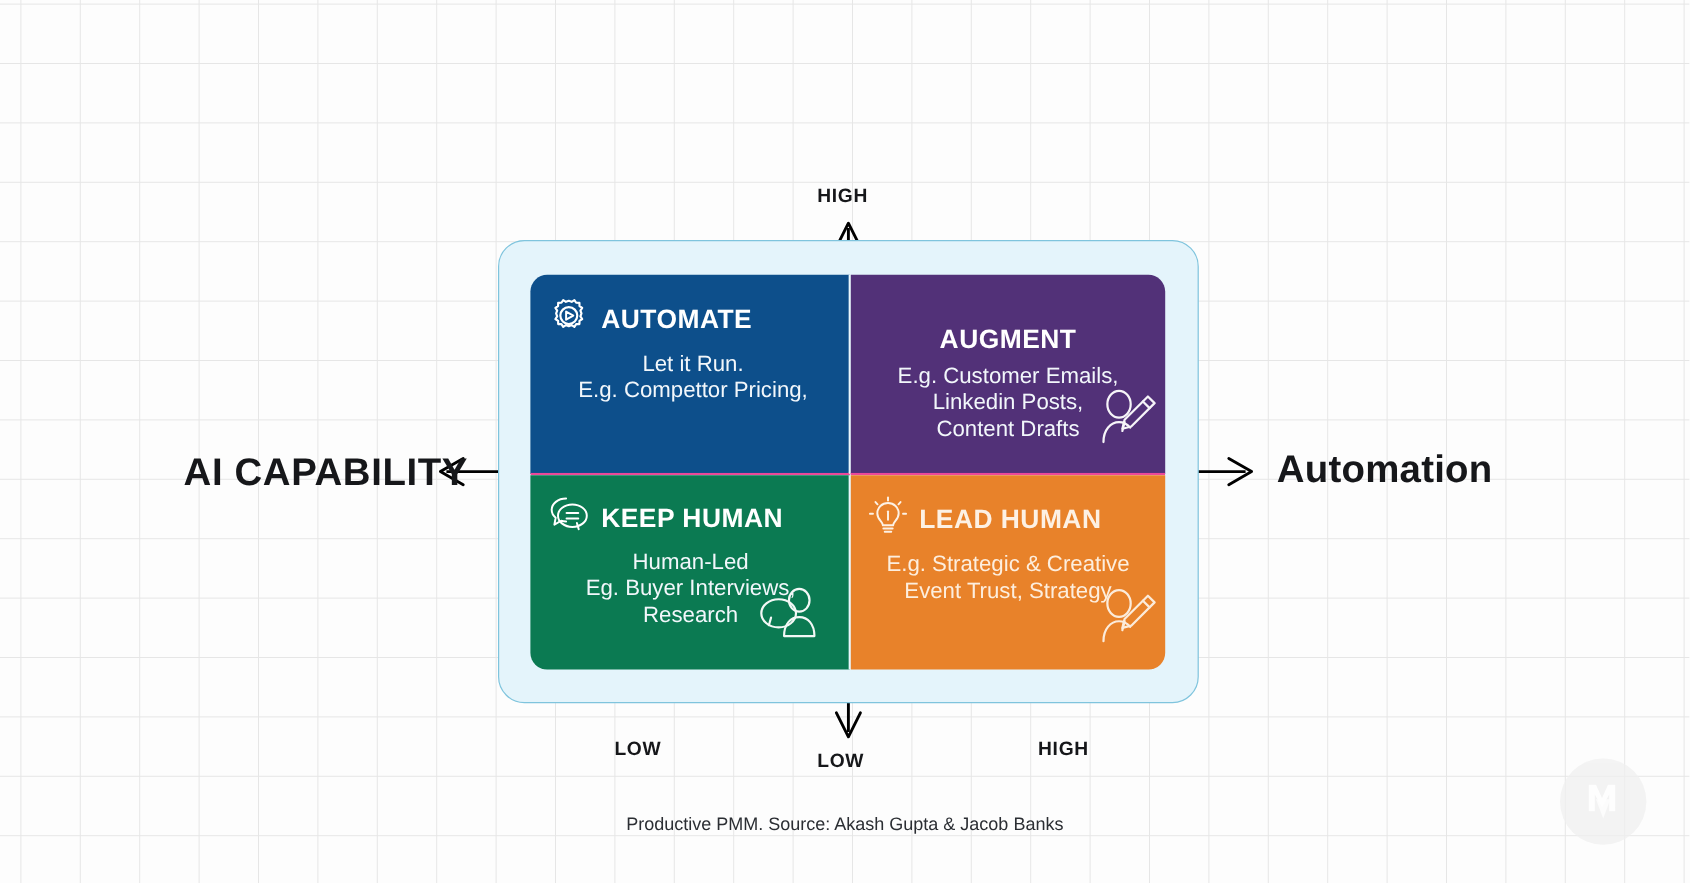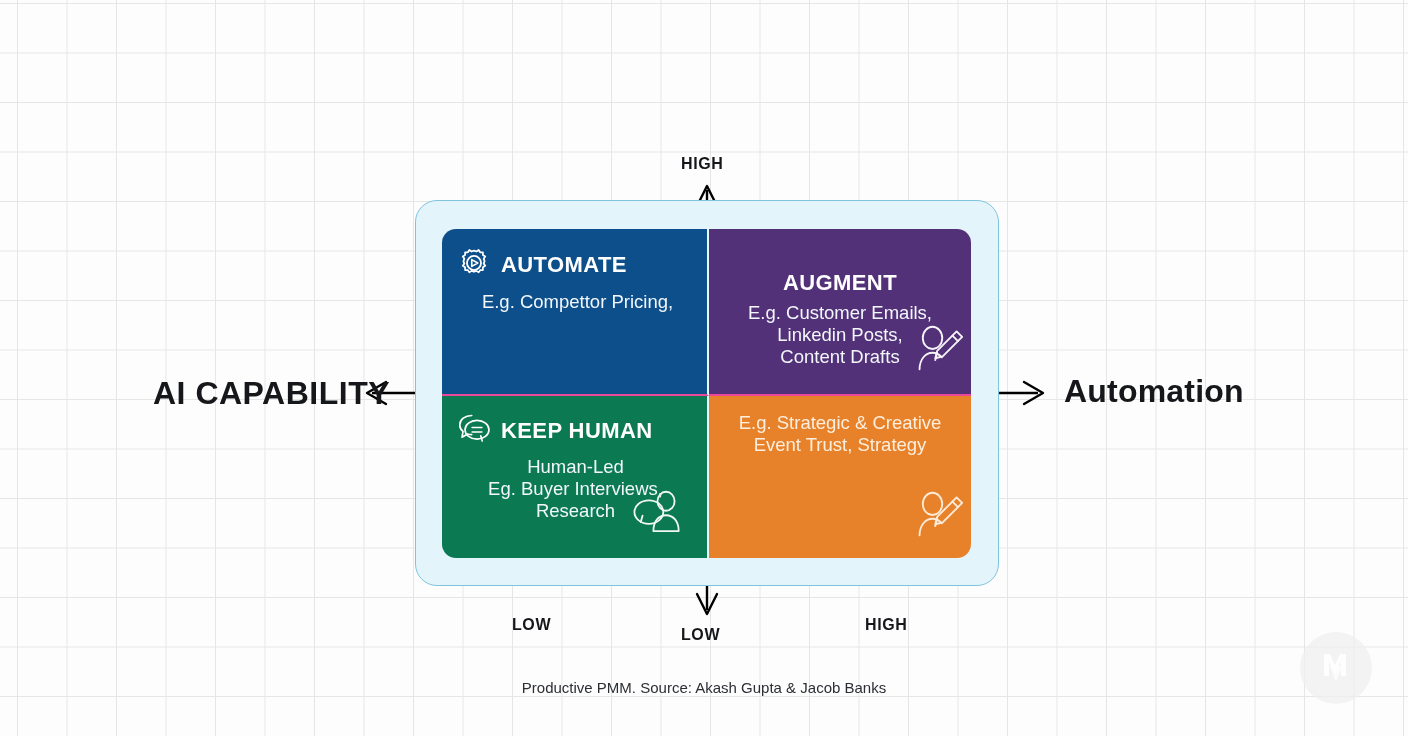--- a/index.html
+++ b/index.html
@@ -147,20 +147,21 @@
       <span>
         <svg width="36" height="36" viewBox="0 0 48 48" fill="none" stroke="#ffffff" stroke-width="2.4" stroke-linejoin="round">
           <path d="M24 7.5 l3.2 1.2 3-2 2 3 3.6 .1 .1 3.6 3 2 -2 3 1.2 3.2 -1.2 3.2 2 3 -3 2 -.1 3.6 -3.6 .1 -2 3 -3 -2 -3.2 1.2 -3.2 -1.2 -3 2 -2 -3 -3.6 -.1 -.1 -3.6 -3 -2 2 -3 -1.2 -3.2 1.2 -3.2 -2 -3 3 -2 .1 -3.6 3.6 -.1 2 -3 3 2z"></path>
           <circle cx="24" cy="24" r="9.4" stroke-width="2.4"></circle>
           <path d="M21 19.5 l8 4.5 -8 4.5z" stroke-width="2.2" stroke-linecap="round"></path>
         </svg>
       </span>
       <span class="quad-title">AUTOMATE</span>
     </div>
     <div class="quad-body">
+      <span class="ln">Let it Run.</span>
       <span class="ln">E.g. Compettor Pricing,</span>
     </div>
   </div>
 
   <div class="quad tr">
     <div class="quad-head">
       <span class="quad-title">AUGMENT</span>
     </div>
     <div class="quad-body">
       <span class="ln">E.g. Customer Emails,</span>
@@ -200,20 +201,36 @@
       <svg width="56" height="46" viewBox="0 0 62 50" fill="none" stroke="#ffffff" stroke-width="2" stroke-linecap="round" stroke-linejoin="round">
         <ellipse cx="41" cy="12" rx="9.5" ry="10.5"></ellipse>
         <path d="M27 45 c0 -11 6 -17.5 14 -17.5 c8 0 14 6.5 14 17.5z"></path>
         <ellipse cx="22" cy="24" rx="16" ry="13"></ellipse>
         <path d="M13 35 l2 -7"></path>
       </svg>
     </span>
   </div>
 
   <div class="quad br">
+    <div class="quad-head">
+      <span>
+        <svg width="34" height="36" viewBox="0 0 44 46" fill="none" stroke="#fdf1e4" stroke-width="2.1" stroke-linecap="round" stroke-linejoin="round">
+          <path d="M22 9 C15.5 9 10.5 14 10.5 20.2 C10.5 24.2 12.6 26.6 14.4 28.8 C15.6 30.3 16.3 31.5 16.5 33 h11 c.2 -1.5 .9 -2.7 2.1 -4.2 C31.4 26.6 33.5 24.2 33.5 20.2 C33.5 14 28.5 9 22 9z"></path>
+          <path d="M17 36.5 h10"></path>
+          <path d="M18.5 40 h7"></path>
+          <path d="M22 3 v3.2"></path>
+          <path d="M8.5 8 l2.2 2.4"></path>
+          <path d="M35.5 8 l-2.2 2.4"></path>
+          <path d="M2.5 20.5 h3.3"></path>
+          <path d="M41.5 20.5 h-3.3"></path>
+          <path d="M22 18 v9"></path>
+        </svg>
+      </span>
+      <span class="quad-title">LEAD HUMAN</span>
+    </div>
     <div class="quad-body">
       <span class="ln">E.g. Strategic &amp; Creative</span>
       <span class="ln">Event Trust, Strategy</span>
     </div>
     <span class="corner-icon">
       <svg width="52" height="50" viewBox="0 0 56 54" fill="none" stroke="#fdf1e4" stroke-width="2" stroke-linecap="round" stroke-linejoin="round">
         <ellipse cx="21" cy="15" rx="10.5" ry="12"></ellipse>
         <path d="M7 49 c0 -11 6.5 -18 14 -18 c4 0 7.5 2 10 5"></path>
         <path d="M47 8 l6 6 -21 21 -8 2 2 -8z"></path>
         <path d="M42.5 12.5 l6 6"></path>

